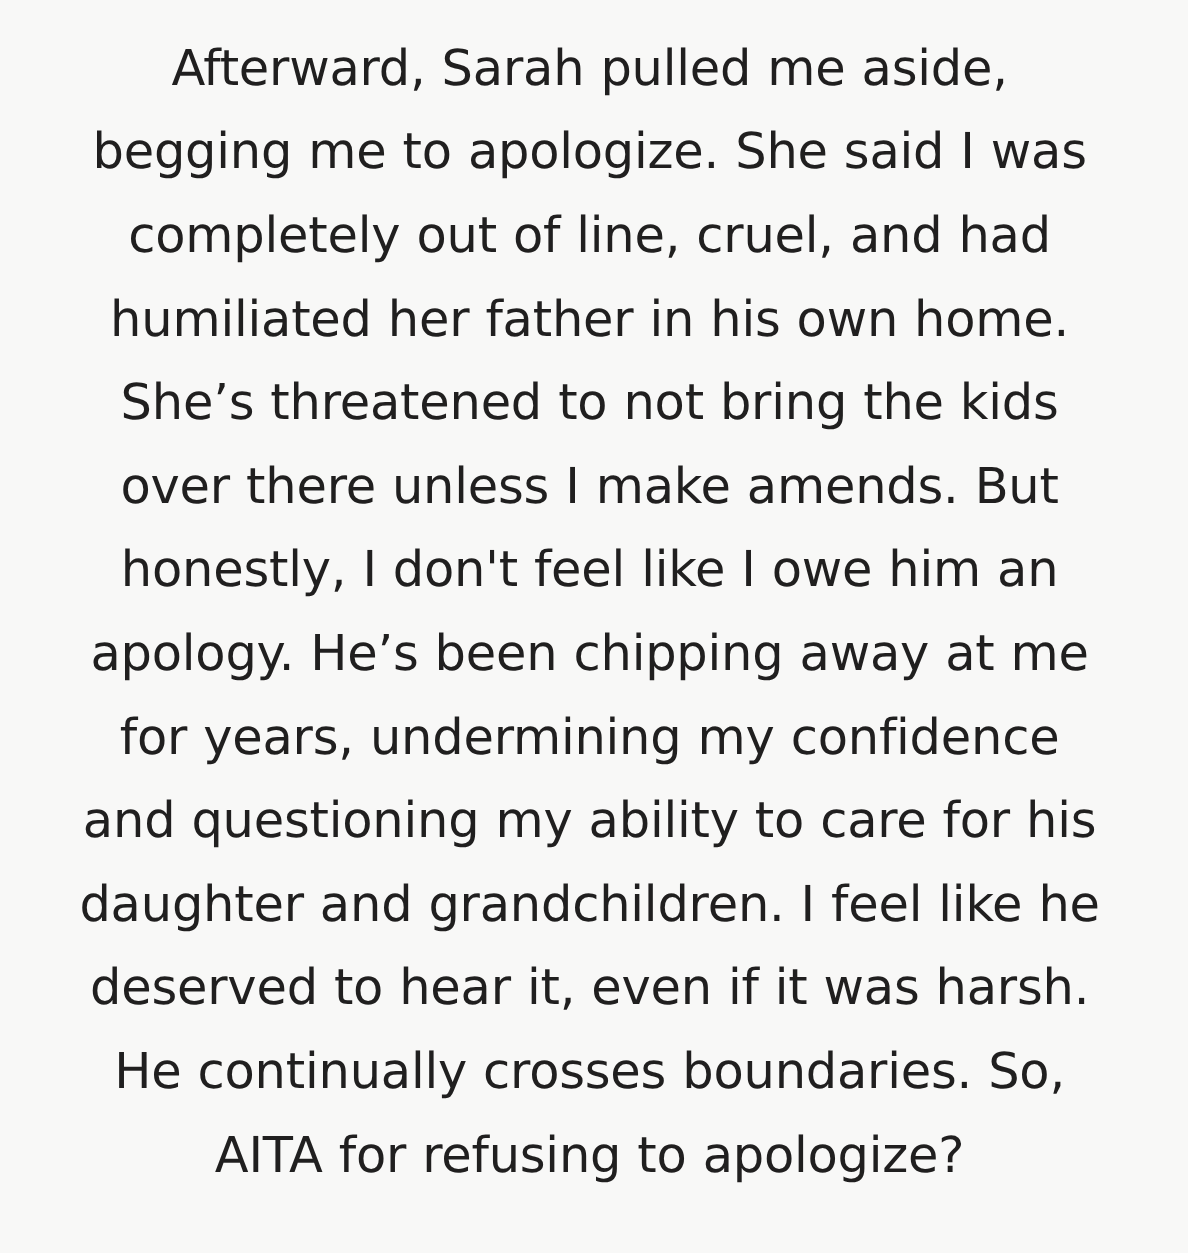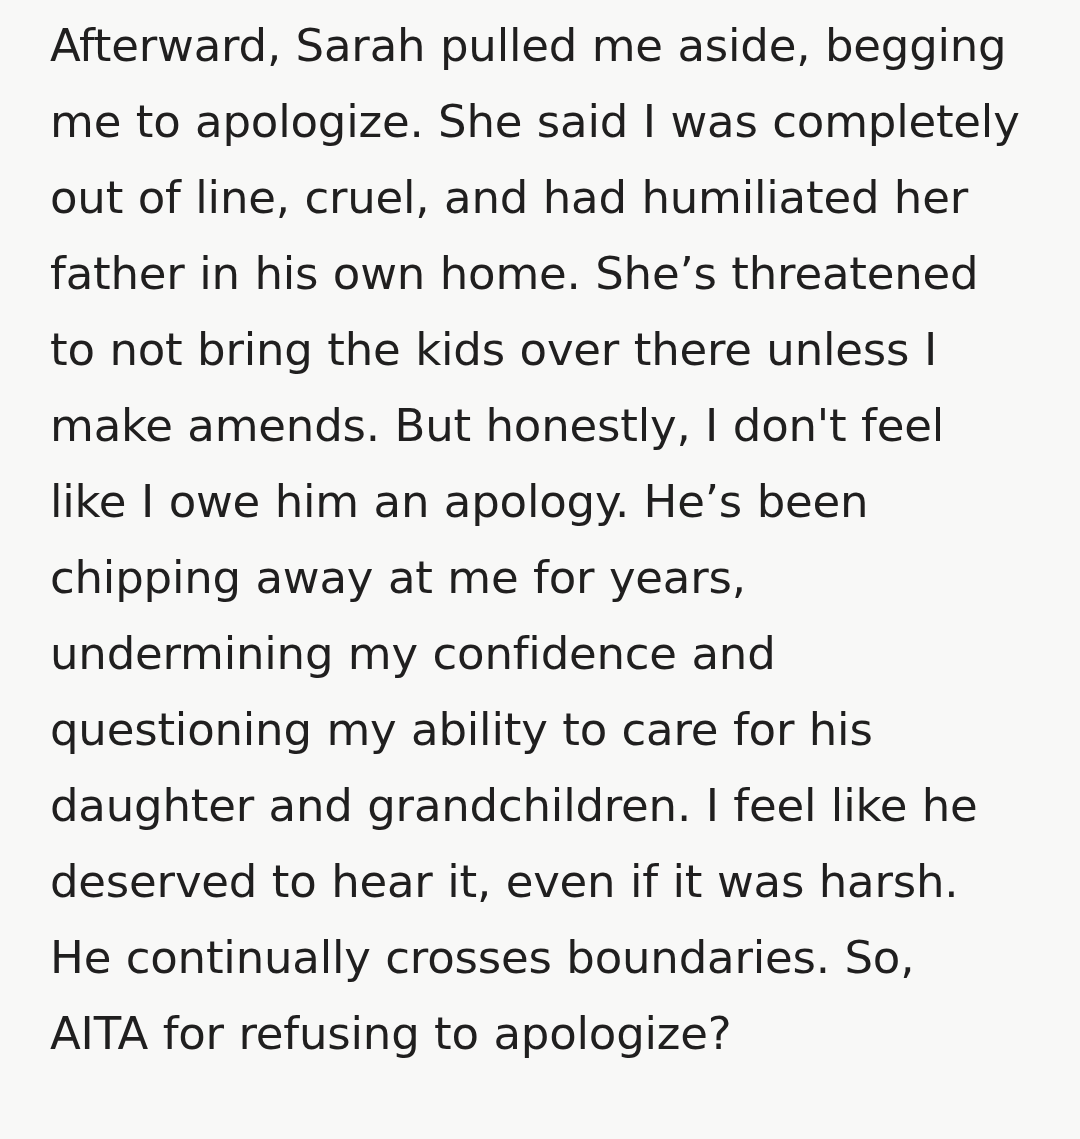--- a/index.html
+++ b/index.html
@@ -22,23 +22,24 @@
     display: block;
     overflow: hidden;
   }
   .story-text {
     font-family: "DejaVu Sans", sans-serif;
     font-size: 45px;
     line-height: 76px;
     color: #201f1f;
     letter-spacing: -0.2px;
     font-weight: 400;
-    margin: 0;
+    margin: 16px;
     word-spacing: 0.5px;
     white-space: pre-wrap;
+    text-align: center;
   }
 </style>
 </head>
 <body>
 
 <div class="page">
   <p class="story-text">Afterward, Sarah pulled me aside, begging me to apologize. She said I was completely out of line, cruel, and had humiliated her father in his own home. She’s threatened to not bring the kids over there unless I make amends. But honestly, I don't feel like I owe him an apology. He’s been chipping away at me for years, undermining my confidence and questioning my ability to care for his daughter and grandchildren. I feel like he deserved to hear it, even if it was harsh. He continually crosses boundaries. So, AITA for refusing to apologize?</p>
 </div>
 
 </body></html>

